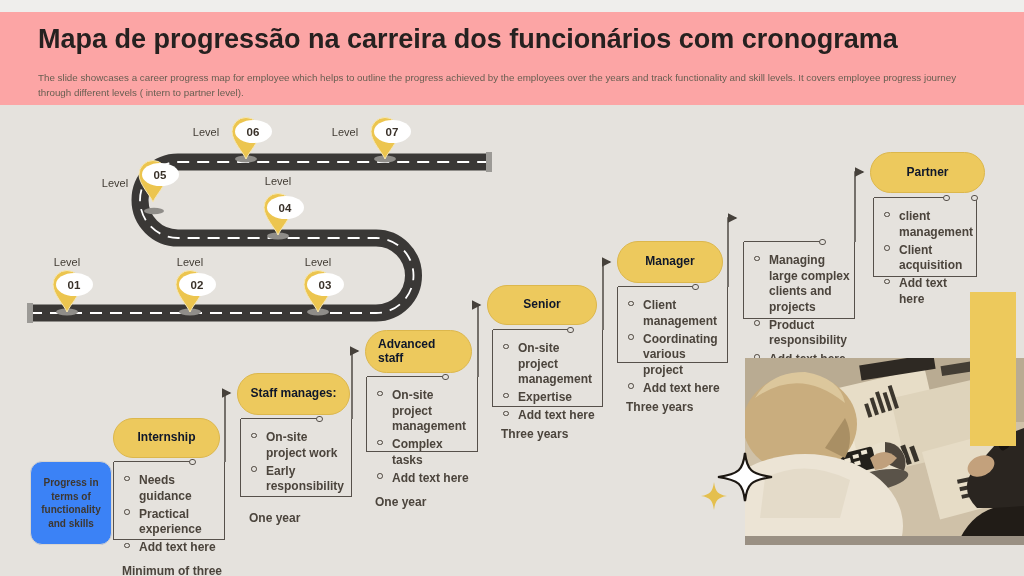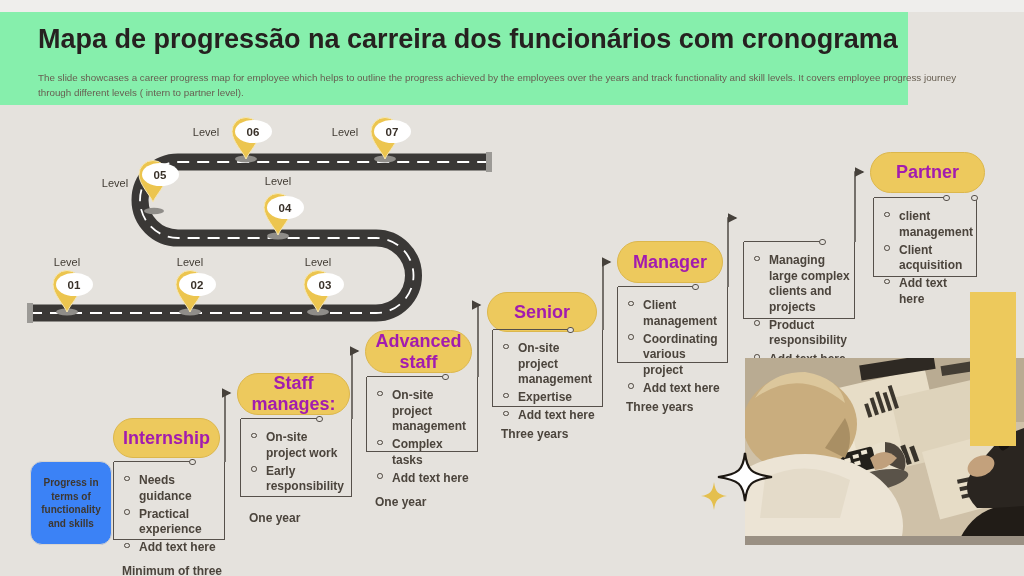--- a/index.html
+++ b/index.html
@@ -1,30 +1,30 @@
 <!DOCTYPE html>
 <html><head>
 <meta charset="utf-8">
 <style>
   html,body{margin:0;padding:0;background:#ffffff;}
   .slide{position:relative;width:1024px;height:576px;background:#e5e2dd;overflow:hidden;
          font-family:"Liberation Sans",sans-serif;}
   .top-strip{position:absolute;left:0;top:0;width:1024px;height:12px;background:#efeeec;}
-  .header{position:absolute;left:0;top:12px;width:908px;height:93px;background:#86efac;}
+  .header{position:absolute;left:0;top:12px;width:1024px;height:93px;background:#fca5a5;}
   .title{position:absolute;left:38px;top:12px;margin:0;font-size:27px;font-weight:700;color:#262120;letter-spacing:0;}
   .subtitle{position:absolute;left:38px;top:58px;width:952px;margin:0;font-size:9.8px;line-height:1.55;color:#675e51;font-weight:500;}
   .diagram-svg{position:absolute;left:0;top:0;width:1024px;height:576px;}
   .lvl{position:absolute;width:50px;height:12px;font-size:11px;color:#413b33;text-align:center;line-height:12px;}
   .pin{position:absolute;width:30px;height:44px;}
   .pin svg{position:absolute;left:0;top:0;}
   .pin-num{position:absolute;left:3.5px;top:4px;width:37px;height:23px;background:#ffffff;border-radius:50%;
            display:flex;align-items:center;justify-content:center;font-size:11.5px;font-weight:700;color:#393129;}
   .pill{position:absolute;background:#edc95d;border:1px solid #dcb74c;border-radius:22px;
-        display:flex;align-items:center;justify-content:center;text-align:center;
-        font-size:18px;font-weight:700;color:#a21caf;line-height:1.15;padding:0 12px;box-sizing:border-box;}
+        display:flex;align-items:center;justify-content:center;text-align:left;
+        font-size:12px;font-weight:700;color:#0f172a;line-height:1.15;padding:0 12px;box-sizing:border-box;}
   .dbox{position:absolute;border:1.4px solid #56504a;border-top:none;box-sizing:border-box;}
   .tl{position:absolute;left:0;top:-1px;width:70%;height:1.4px;background:#56504a;}
   .tl-dot{position:absolute;top:-3.2px;width:4.6px;height:4.6px;border:1.2px solid #56504a;border-radius:50%;background:#e5e2dd;}
   .dot-a{left:calc(70% - 2px);}
   .dot-b{left:calc(100% - 5px);}
   .dbox ul{list-style:none;margin:11px 0 0 0;padding:0 4px 0 0;}
   .dbox li{position:relative;padding-left:25px;font-size:12px;font-weight:700;color:#4b443c;line-height:1.3;margin-bottom:2.5px;}
   .dbox li::before{content:"";position:absolute;left:10px;top:2.5px;width:3.6px;height:3.6px;border:1px solid #4b443c;border-radius:50%;}
   .duration{margin:8px 0 0 8px;font-size:12px;font-weight:700;color:#4b443c;}
   .side-note{position:absolute;left:30px;top:461px;width:82px;height:84px;background:#3b82f6;border:1px solid #d8d4cf;
@@ -131,21 +131,21 @@
 
   <div class="pill" style="left:113px;top:418px;width:107px;height:40px">
       <span>Internship</span>
     </div>
   <div class="pill" style="left:237px;top:373px;width:113px;height:42px">
       <span>Staff manages:</span>
     </div>
   <div class="pill" style="left:365px;top:330px;width:107px;height:43px">
       <span>Advanced staff</span>
     </div>
-  <div class="pill" style="left:487px;top:292px;width:110px;height:40px">
+  <div class="pill" style="left:487px;top:285px;width:110px;height:40px">
       <span>Senior</span>
     </div>
   <div class="pill" style="left:617px;top:241px;width:106px;height:42px">
       <span>Manager</span>
     </div>
   <div class="pill" style="left:870px;top:152px;width:115px;height:41px">
       <span>Partner</span>
     </div>
 
   <div class="dbox" style="left:113px;top:462px;width:112px;height:78px">

